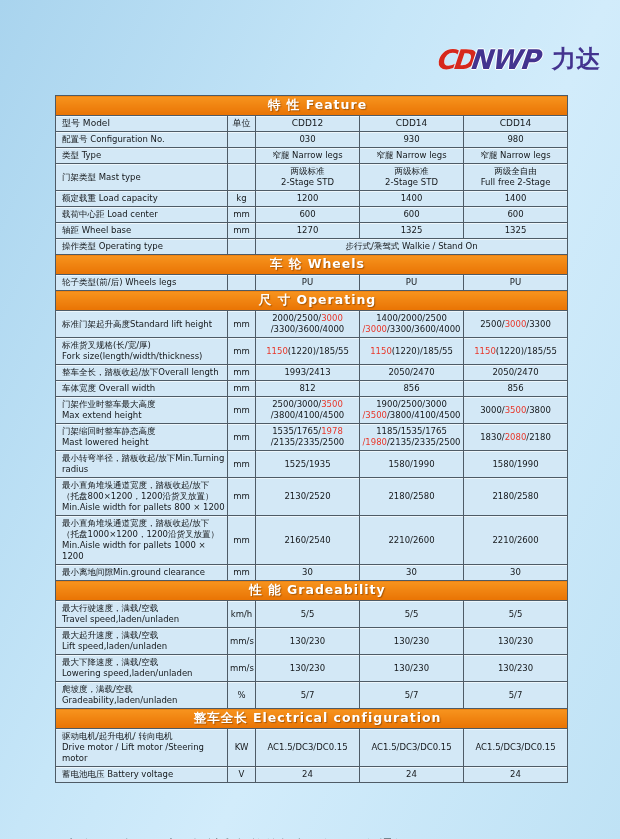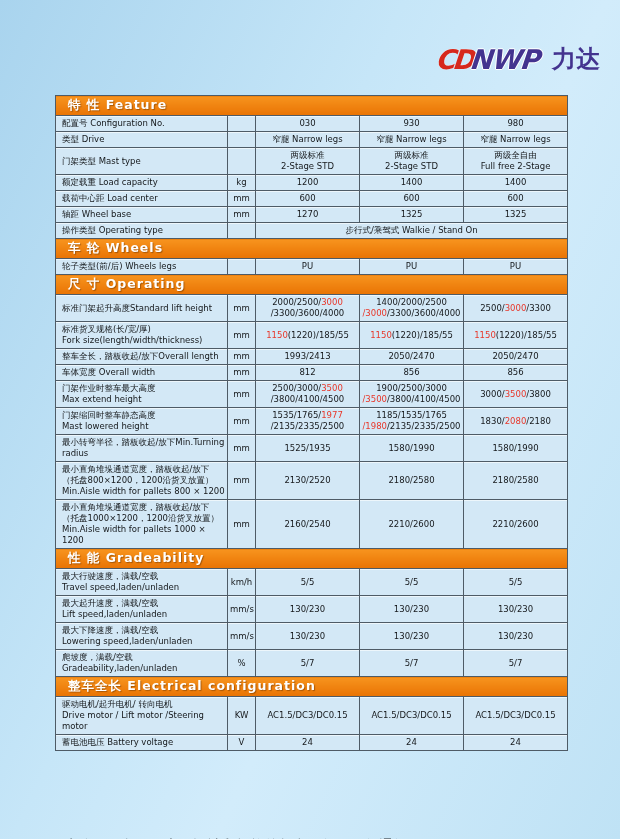--- a/index.html
+++ b/index.html
@@ -34,21 +34,21 @@
     background:#d3e8f6;
     box-shadow:inset 0 1px 0 rgba(255,255,255,.6);
     font-size:8.5px;color:#15181b;text-align:center;vertical-align:middle;
     padding:2px 2px;line-height:11px;
     overflow:hidden;
   }
   table.spec td.lbl{text-align:left;padding-left:6px;}
   table.spec tr.section-header td{
     background:linear-gradient(#f7941e,#e97303);
     color:#ffffff;font-weight:bold;font-size:12.5px;line-height:14px;
-    text-align:left;padding:2px 0 3px 12px;letter-spacing:1px;
+    text-align:center;padding:2px 0 3px 12px;letter-spacing:1px;
     text-shadow:1px 1px 1px rgba(110,55,0,.55);
     box-shadow:none;
   }
   table.spec tr.model-row td{font-size:9px;}
   .red{color:#e8372a;}
   .footer-note{
     position:absolute;left:57px;top:837px;
     font-size:14px;color:#22262a;letter-spacing:.3px;
   }
 </style>
@@ -65,29 +65,36 @@
     <col style="width:172px">
     <col style="width:28px">
     <col style="width:104px">
     <col style="width:104px">
     <col style="width:104px">
   </colgroup>
   <tbody>
       <tr class="section-header">
         <td colspan="5">特 性 Feature</td>
       </tr>
+      <tr class="model-row">
+        <td class="lbl">型号 Model</td>
+        <td class="unit">单位</td>
+        <td class="val">CDD12</td>
+        <td class="val">CDD14</td>
+        <td class="val">CDD14</td>
+      </tr>
       <tr>
         <td class="lbl">配置号 Configuration No.</td>
         <td class="unit"></td>
         <td class="val">030</td>
         <td class="val">930</td>
         <td class="val">980</td>
       </tr>
       <tr>
-        <td class="lbl">类型 Drive</td>
+        <td class="lbl">类型 Type</td>
         <td class="unit"></td>
         <td class="val">窄腿 Narrow legs</td>
         <td class="val">窄腿 Narrow legs</td>
         <td class="val">窄腿 Narrow legs</td>
       </tr>
       <tr>
         <td class="lbl">门架类型 Mast type</td>
         <td class="unit"></td>
         <td class="val">两级标准<br>2-Stage STD</td>
         <td class="val">两级标准<br>2-Stage STD</td>
@@ -163,21 +170,21 @@
       <tr>
         <td class="lbl">门架作业时整车最大高度<br>Max extend height</td>
         <td class="unit">mm</td>
         <td class="val">2500/3000/<span class="red">3500</span><br>/3800/4100/4500</td>
         <td class="val">1900/2500/3000<br><span class="red">/3500</span>/3800/4100/4500</td>
         <td class="val">3000/<span class="red">3500</span>/3800</td>
       </tr>
       <tr>
         <td class="lbl">门架缩回时整车静态高度<br>Mast lowered height</td>
         <td class="unit">mm</td>
-        <td class="val">1535/1765/<span class="red">1977</span><br>/2135/2335/2500</td>
+        <td class="val">1535/1765/<span class="red">1978</span><br>/2135/2335/2500</td>
         <td class="val">1185/1535/1765<br><span class="red">/1980</span>/2135/2335/2500</td>
         <td class="val">1830/<span class="red">2080</span>/2180</td>
       </tr>
       <tr>
         <td class="lbl">最小转弯半径，踏板收起/放下Min.Turning radius</td>
         <td class="unit">mm</td>
         <td class="val">1525/1935</td>
         <td class="val">1580/1990</td>
         <td class="val">1580/1990</td>
       </tr>
@@ -187,20 +194,27 @@
         <td class="val">2130/2520</td>
         <td class="val">2180/2580</td>
         <td class="val">2180/2580</td>
       </tr>
       <tr>
         <td class="lbl">最小直角堆垛通道宽度，踏板收起/放下<br>（托盘1000×1200，1200沿货叉放置）<br>Min.Aisle width for pallets 1000 × 1200</td>
         <td class="unit">mm</td>
         <td class="val">2160/2540</td>
         <td class="val">2210/2600</td>
         <td class="val">2210/2600</td>
+      </tr>
+      <tr>
+        <td class="lbl">最小离地间隙Min.ground clearance</td>
+        <td class="unit">mm</td>
+        <td class="val">30</td>
+        <td class="val">30</td>
+        <td class="val">30</td>
       </tr>
       <tr class="section-header">
         <td colspan="5">性 能 Gradeability</td>
       </tr>
       <tr>
         <td class="lbl">最大行驶速度，满载/空载<br>Travel speed,laden/unladen</td>
         <td class="unit">km/h</td>
         <td class="val">5/5</td>
         <td class="val">5/5</td>
         <td class="val">5/5</td>

